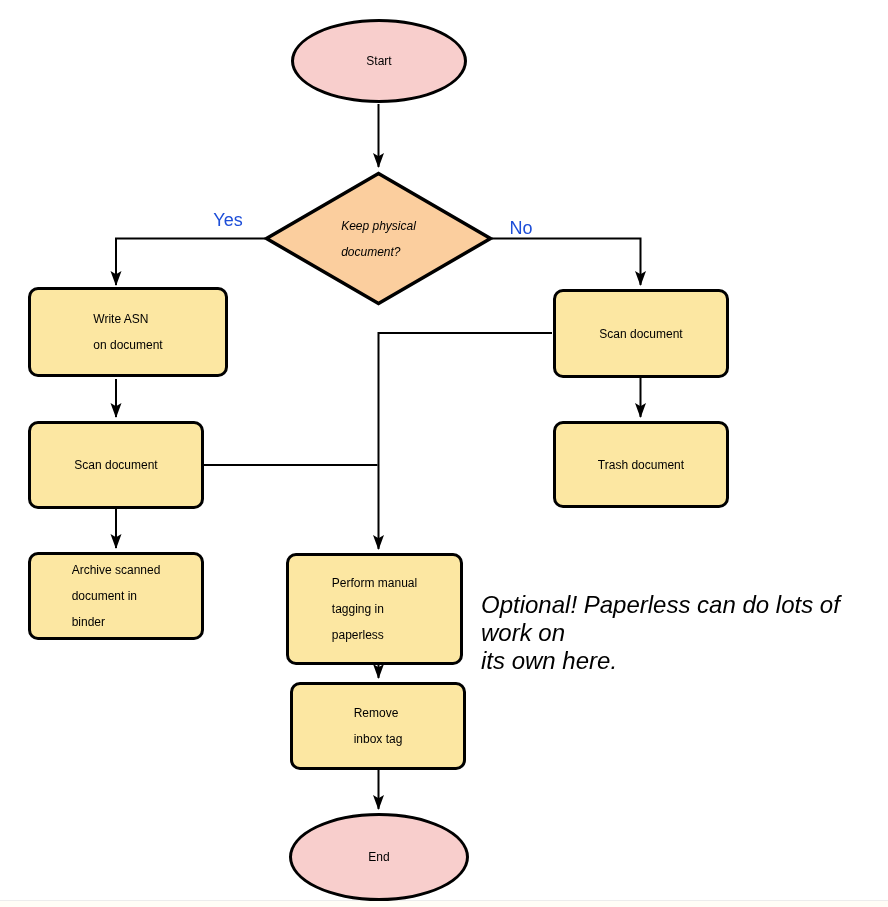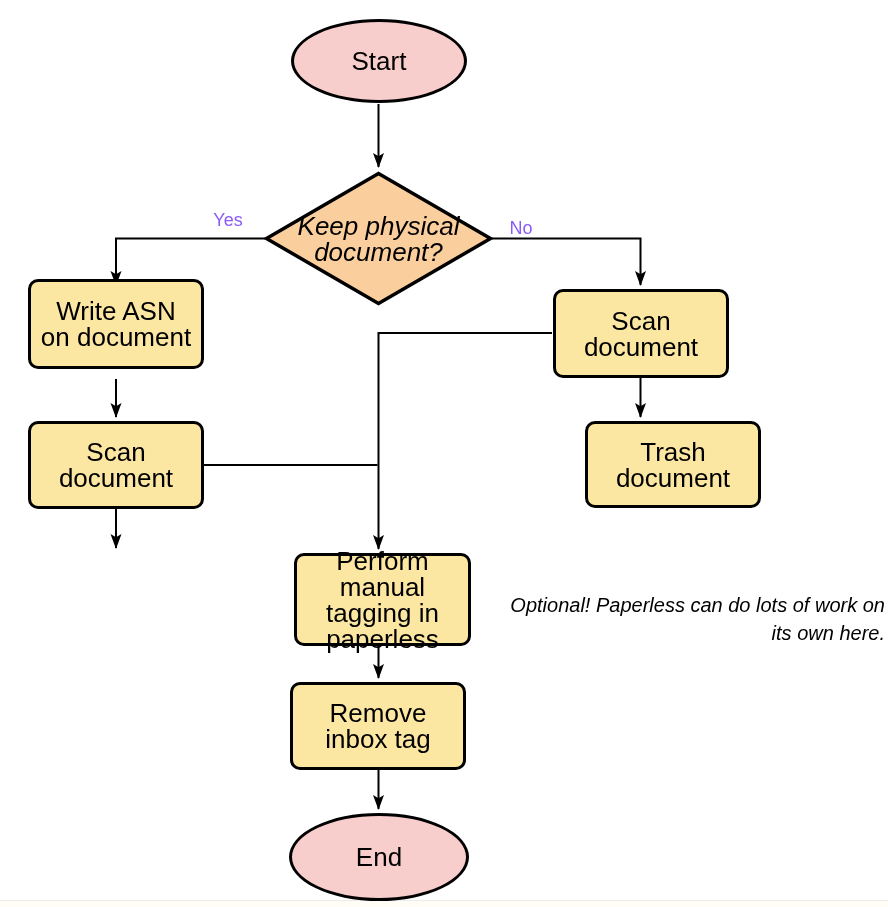--- a/index.html
+++ b/index.html
@@ -22,23 +22,22 @@
     top: 0;
     z-index: 1;
   }
   .node {
     position: absolute;
     z-index: 2;
     box-sizing: border-box;
     display: flex;
     align-items: center;
     justify-content: center;
-    text-align: center;
     white-space: pre-line;
-    font-size: 26px;
+    font-size: 12px;
     line-height: 26px;
     color: #000000;
   }
   .rect {
     background: var(--yellow);
     border: 3px solid var(--stroke);
     border-radius: 10px;
   }
   .ellipse {
     background: var(--pink);
@@ -50,54 +49,54 @@
     border: none;
   }
   .edge-label {
     position: absolute;
     z-index: 2;
     display: flex;
     align-items: center;
     justify-content: center;
     font-size: 18px;
     line-height: 22px;
-    color: #8b5cf6;
+    color: #1d4ed8;
   }
   .annotation {
     position: absolute;
     z-index: 2;
     left: 481px;
     top: 591px;
     width: 404px;
-    font-size: 20px;
+    font-size: 24px;
     line-height: 28px;
     font-style: italic;
     white-space: pre-line;
-    text-align: right;
+    text-align: left;
     color: #000000;
   }
   .bottom-edge {
     position: absolute;
     z-index: 0;
     left: 0;
     top: 900px;
     width: 888px;
     height: 7px;
     border-top: 1px solid #ececec;
     background: #fffdf6;
   }
   
   .n-start    { left: 291px; top: 19px;  width: 176px; height: 84px; }
   .n-decision { left: 265px; top: 172px; width: 227px; height: 133px; font-style: italic; }
-  .n-write    { left: 28px;  top: 279px; width: 176px; height: 90px; }
+  .n-write    { left: 28px;  top: 287px; width: 200px; height: 90px; }
   .n-scanl    { left: 28px;  top: 421px; width: 176px; height: 88px; }
   .n-archive  { left: 28px;  top: 552px; width: 176px; height: 88px; }
   .n-scanr    { left: 553px; top: 289px; width: 176px; height: 89px; }
-  .n-trash    { left: 553px; top: 421px; width: 176px; height: 87px; margin-left: 32px; }
-  .n-tagging  { left: 294px; top: 553px; width: 177px; height: 93px; }
+  .n-trash    { left: 553px; top: 421px; width: 176px; height: 87px; }
+  .n-tagging  { left: 286px; top: 553px; width: 177px; height: 112px; }
   .n-remove   { left: 290px; top: 682px; width: 176px; height: 88px; }
   .n-end      { left: 289px; top: 813px; width: 180px; height: 88px; }
   .l-yes      { left: 203px; top: 208px; width: 50px;  height: 24px; }
   .l-no       { left: 496px; top: 216px; width: 50px;  height: 24px; }
 </style>
 </head>
 <body>
 
 <div class="canvas">
 
@@ -125,20 +124,23 @@
   <div class="node ellipse n-start">Start</div>
 
   <div class="node diamond-label n-decision">Keep physical
 document?</div>
 
   <div class="node rect n-write">Write ASN
 on document</div>
 
   <div class="node rect n-scanl">Scan document</div>
 
+  <div class="node rect n-archive">Archive scanned
+document in
+binder</div>
 
   <div class="node rect n-scanr">Scan document</div>
 
   <div class="node rect n-trash">Trash document</div>
 
   <div class="node rect n-tagging">Perform manual
 tagging in
 paperless</div>
 
   <div class="node ellipse n-end">End</div>

